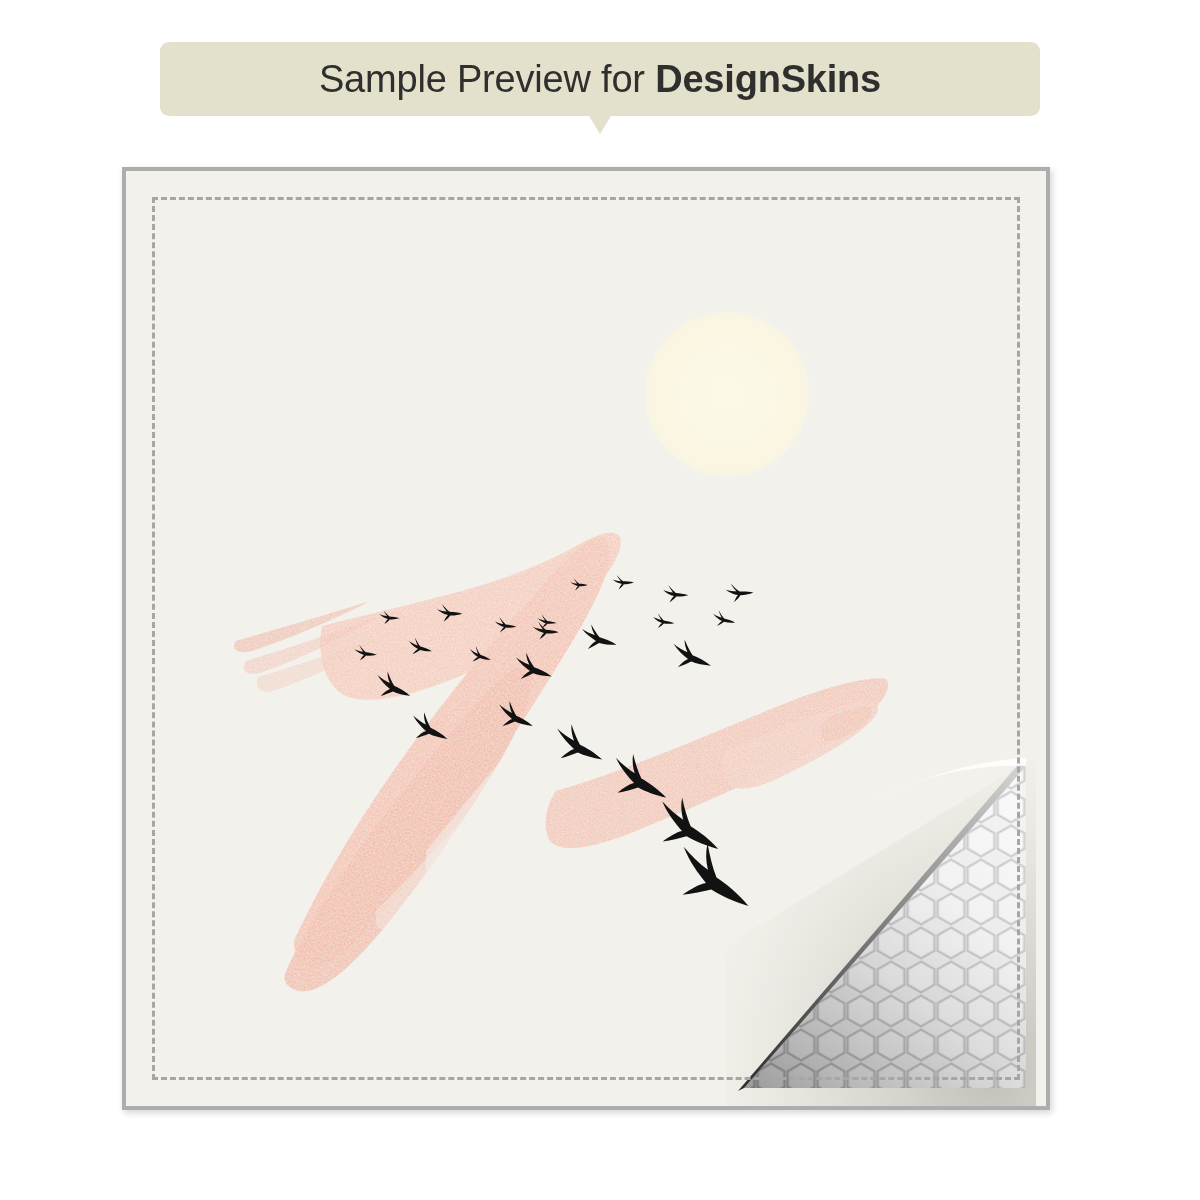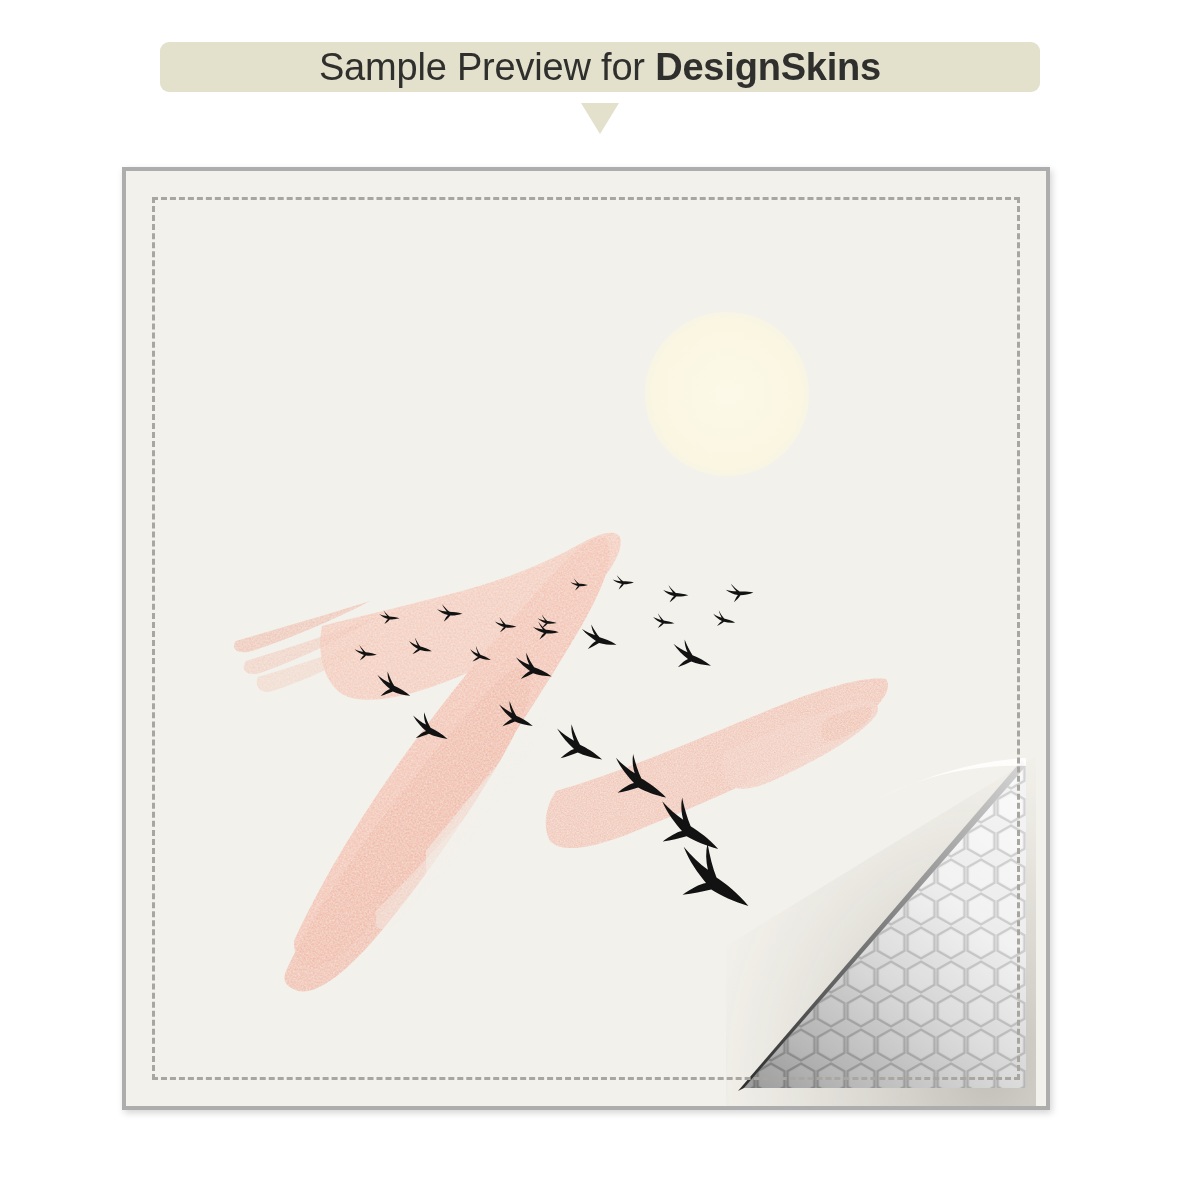--- a/index.html
+++ b/index.html
@@ -9,21 +9,21 @@
     background:#ffffff;
     font-family:"Liberation Sans", sans-serif;
     overflow:hidden;
     position:relative;
   }
 
   
   #banner-wrap{
     position:absolute;
     left:160px; top:42px;
-    width:880px; height:50px;
+    width:880px; height:74px;
   }
   #banner{
     width:100%; height:100%;
     background:#E3E0CC;
     border-radius:9px;
     display:flex;
     align-items:center;
     justify-content:center;
     box-sizing:border-box;
   }

